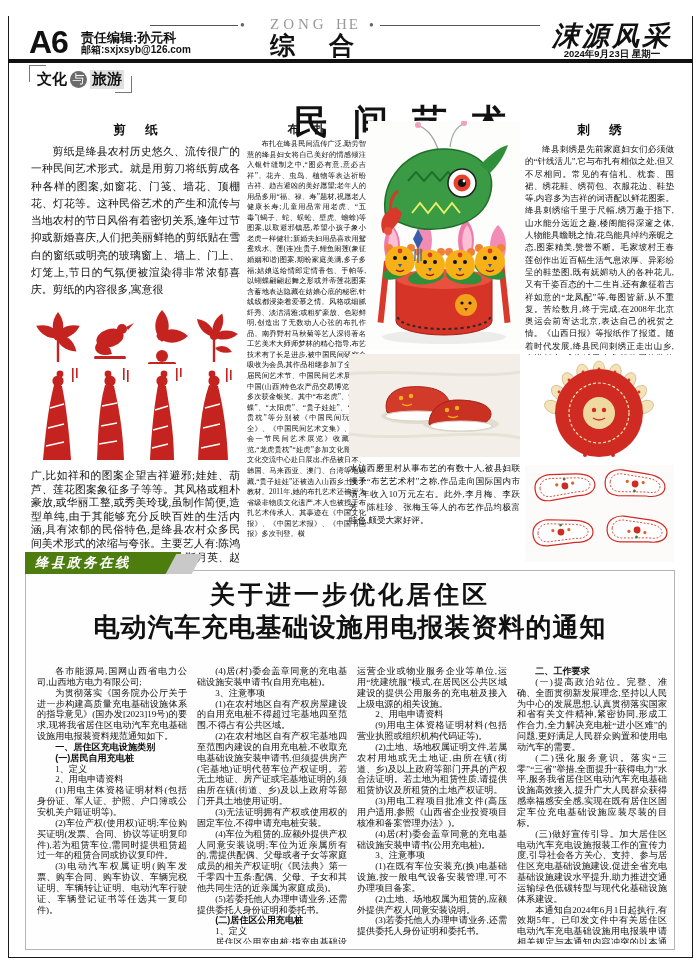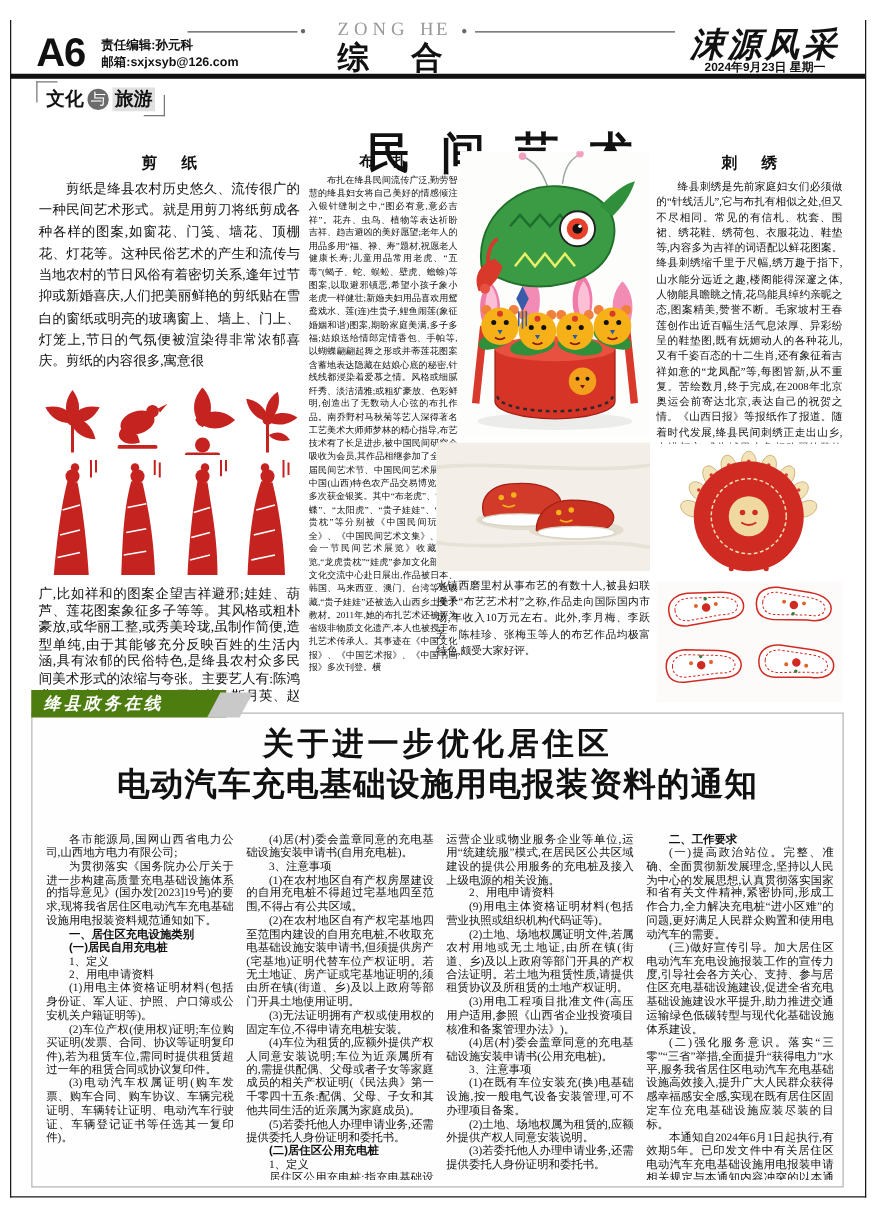--- a/index.html
+++ b/index.html
@@ -3,21 +3,21 @@
 <meta charset="utf-8">
 <style>
   html,body{margin:0;padding:0;background:#e9e9e9;}
   .page{position:relative;width:700px;height:980px;background:#ffffff;overflow:hidden;
         font-family:"Liberation Serif","DejaVu Serif",serif;color:#111;}
   .frame{position:absolute;left:8px;top:16px;width:683px;height:941px;
          border-left:1.5px solid #1a1a1a;border-right:1.5px solid #1a1a1a;border-bottom:1.5px solid #1a1a1a;}
   
   .pageno{position:absolute;left:29px;top:24px;font-family:"Liberation Sans",sans-serif;
           font-size:32px;font-weight:900;letter-spacing:-1px;}
-  .edline{position:absolute;left:81px;top:29px;font-size:10px;font-weight:bold;
+  .edline{position:absolute;left:81px;top:29px;font-size:13px;font-weight:bold;
           font-family:"Liberation Sans",sans-serif;text-align:center;}
   .mailline{position:absolute;left:81px;top:43px;font-size:10px;font-weight:bold;
           font-family:"Liberation Sans",sans-serif;}
   .hline{position:absolute;top:25px;height:1px;background:#555;}
   .hl-a{left:150px;width:88px;} .hl-b{left:380px;width:160px;}
   .bdot{position:absolute;top:20px;font-size:8px;color:#666;}
   .zong{position:absolute;left:250px;top:16px;font-size:15px;color:#999;letter-spacing:4px;margin-left:20px;}
   .he{position:absolute;left:336px;top:16px;font-size:15px;color:#999;letter-spacing:2px;}
   .zonghe{position:absolute;left:252px;top:29px;width:120px;display:flex;justify-content:center;gap:34px;
           font-size:25px;font-weight:900;}
@@ -436,17 +436,17 @@
       <p class="para">(3)用电工程项目批准文件(高压用户适用,参照《山西省企业投资项目核准和备案管理办法》)。</p>
       <p class="para">(4)居(村)委会盖章同意的充电基础设施安装申请书(公用充电桩)。</p>
       <p class="para">3、注意事项</p>
       <p class="para">(1)在既有车位安装充(换)电基础设施,按一般电气设备安装管理,可不办理项目备案。</p>
       <p class="para">(2)土地、场地权属为租赁的,应额外提供产权人同意安装说明。</p>
       <p class="para">(3)若委托他人办理申请业务,还需提供委托人身份证明和委托书。</p>
     </div>
   <div class="ncol nc4">
       <p class="para bold">二、工作要求</p>
       <p class="para">(一)提高政治站位。完整、准确、全面贯彻新发展理念,坚持以人民为中心的发展思想,认真贯彻落实国家和省有关文件精神,紧密协同,形成工作合力,全力解决充电桩“进小区难”的问题,更好满足人民群众购置和使用电动汽车的需要。</p>
+      <p class="para">(二)强化服务意识。落实“三零”“三省”举措,全面提升“获得电力”水平,服务我省居住区电动汽车充电基础设施高效接入,提升广大人民群众获得感幸福感安全感,实现在既有居住区固定车位充电基础设施应装尽装的目标。</p>
       <p class="para">(三)做好宣传引导。加大居住区电动汽车充电设施报装工作的宣传力度,引导社会各方关心、支持、参与居住区充电基础设施建设,促进全省充电基础设施建设水平提升,助力推进交通运输绿色低碳转型与现代化基础设施体系建设。</p>
-      <p class="para">(二)强化服务意识。落实“三零”“三省”举措,全面提升“获得电力”水平,服务我省居住区电动汽车充电基础设施高效接入,提升广大人民群众获得感幸福感安全感,实现在既有居住区固定车位充电基础设施应装尽装的目标。</p>
       <p class="para">本通知自2024年6月1日起执行,有效期5年。已印发文件中有关居住区电动汽车充电基础设施用电报装申请相关规定与本通知内容冲突的以本通知为准。执行过程中,国家如有新的政策出台,按国家新的政策执行。</p>
     </div>
 </div>
 
 </body></html>

